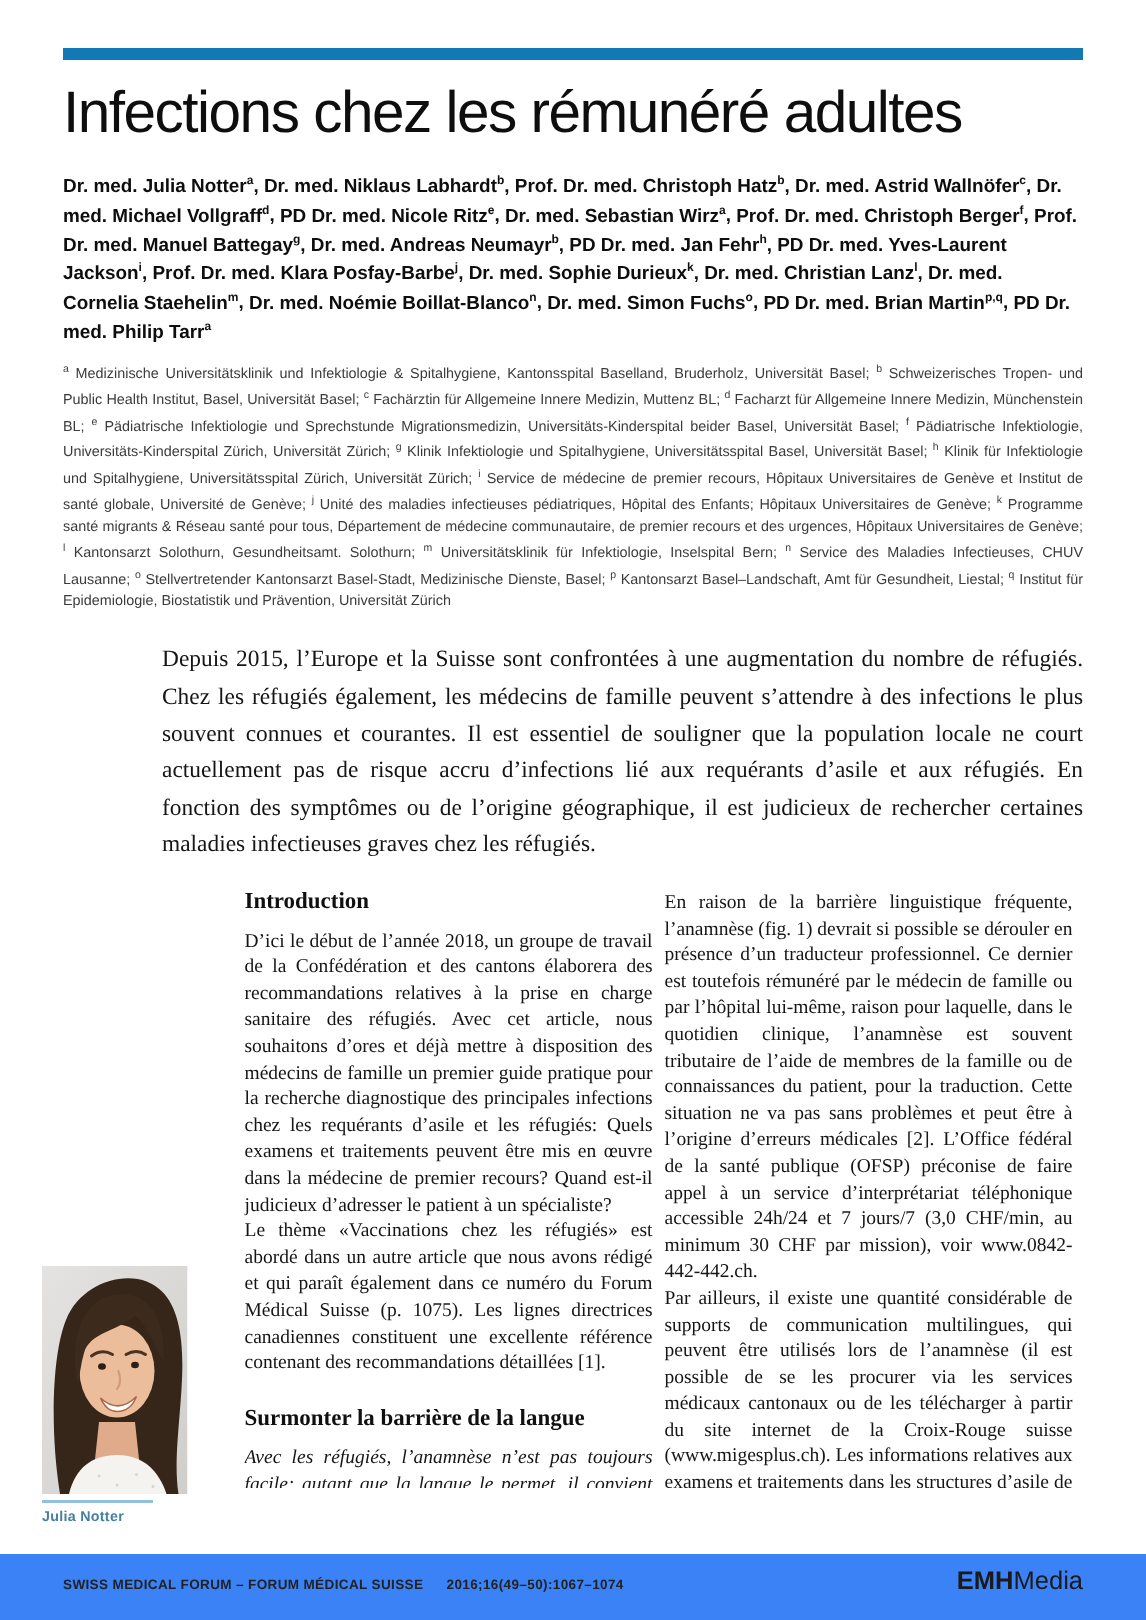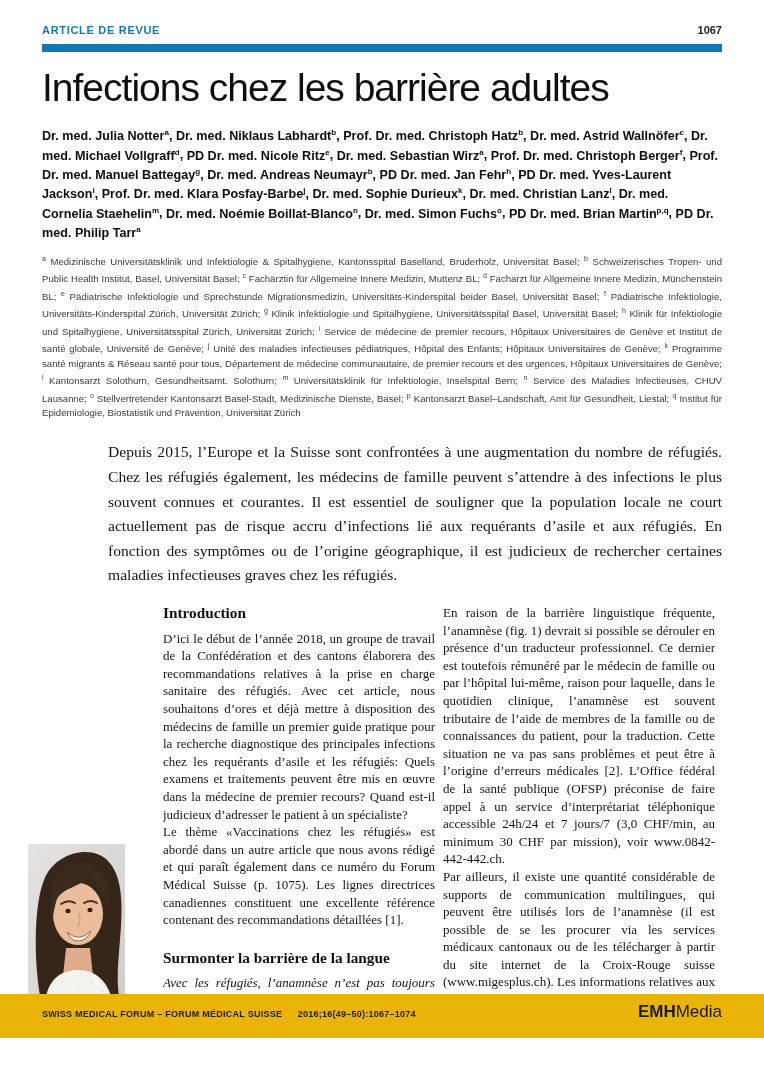--- a/index.html
+++ b/index.html
@@ -37,43 +37,39 @@
   .col h2 { font-family:"Liberation Serif", serif; font-size:15.3px; font-weight:bold;
     margin:0 0 8px; color:#101010; text-align:left; }
   .h2-second { margin-top:20px !important; }
   .italic { font-style:italic; }
 
   .portrait { position:absolute; left:28px; top:844px; width:74px; }
   .portrait svg { display:block; width:97px; height:152px; }
   .capline { height:2px; background:#90c0dc; margin-top:4px; }
   .portrait figcaption { margin-top:4px; color:var(--caption); font-size:9.5px; font-weight:bold; letter-spacing:0.2px; }
 
-  .pagefoot { position:absolute; left:0; right:0; top:994px; height:44px; background:#eab308; z-index:5;
+  .pagefoot { position:absolute; left:0; right:0; top:1036px; height:44px; background:#3b82f6; z-index:5;
     padding:8px 42px 0; display:flex; justify-content:space-between; align-items:baseline;
     font-size:9px; color:#222; }
   .f-journal { font-weight:bold; letter-spacing:0.25px; }
   .f-citation { margin-left:13px; font-weight:bold; letter-spacing:0.25px; }
   .f-pub { font-size:17px; color:#1a1a1a; }
   .f-pub .b { font-weight:bold; }
 </style>
 </head>
 <body>
 
 <div class="page">
 
   <header class="topbar">
-    <div class="kicker-row">
-      <span class="kicker">ARTICLE DE REVUE</span>
-      <span class="pageno">1067</span>
-    </div>
     <div class="blue-bar"></div>
   </header>
 
 
-  <h1 class="title">Infections chez les barrière adultes</h1>
+  <h1 class="title">Infections chez les rémunéré adultes</h1>
 
   <p class="authors"><span>Dr. med. Julia Notter<sup>a</sup></span>, <span>Dr. med. Niklaus Labhardt<sup>b</sup></span>, <span>Prof. Dr. med. Christoph Hatz<sup>b</sup></span>, <span>Dr. med. Astrid Wallnöfer<sup>c</sup></span>, <span>Dr. med. Michael Vollgraff<sup>d</sup></span>, <span>PD Dr. med. Nicole Ritz<sup>e</sup></span>, <span>Dr. med. Sebastian Wirz<sup>a</sup></span>, <span>Prof. Dr. med. Christoph Berger<sup>f</sup></span>, <span>Prof. Dr. med. Manuel Battegay<sup>g</sup></span>, <span>Dr. med. Andreas Neumayr<sup>b</sup></span>, <span>PD Dr. med. Jan Fehr<sup>h</sup></span>, <span>PD Dr. med. Yves-Laurent Jackson<sup>i</sup></span>, <span>Prof. Dr. med. Klara Posfay-Barbe<sup>j</sup></span>, <span>Dr. med. Sophie Durieux<sup>k</sup></span>, <span>Dr. med. Christian Lanz<sup>l</sup></span>, <span>Dr. med. Cornelia Staehelin<sup>m</sup></span>, <span>Dr. med. Noémie Boillat-Blanco<sup>n</sup></span>, <span>Dr. med. Simon Fuchs<sup>o</sup></span>, <span>PD Dr. med. Brian Martin<sup>p,q</sup></span>, <span>PD Dr. med. Philip Tarr<sup>a</sup></span></p>
 
   <p class="affiliations"><sup>a</sup> Medizinische Universitätsklinik und Infektiologie &amp; Spitalhygiene, Kantonsspital Baselland, Bruderholz, Universität Basel; <sup>b</sup> Schweizerisches Tropen- und Public Health Institut, Basel, Universität Basel; <sup>c</sup> Fachärztin für Allgemeine Innere Medizin, Muttenz BL; <sup>d</sup> Facharzt für Allgemeine Innere Medizin, Münchenstein BL; <sup>e</sup> Pädiatrische Infektiologie und Sprechstunde Migrationsmedizin, Universitäts-Kinderspital beider Basel, Universität Basel; <sup>f</sup> Pädiatrische Infektiologie, Universitäts-Kinderspital Zürich, Universität Zürich; <sup>g</sup> Klinik Infektiologie und Spitalhygiene, Universitätsspital Basel, Universität Basel; <sup>h</sup> Klinik für Infektiologie und Spitalhygiene, Universitätsspital Zürich, Universität Zürich; <sup>i</sup> Service de médecine de premier recours, Hôpitaux Universitaires de Genève et Institut de santé globale, Université de Genève; <sup>j</sup> Unité des maladies infectieuses pédiatriques, Hôpital des Enfants; Hôpitaux Universitaires de Genève; <sup>k</sup> Programme santé migrants &amp; Réseau santé pour tous, Département de médecine communautaire, de premier recours et des urgences, Hôpitaux Universitaires de Genève; <sup>l</sup> Kantonsarzt Solothurn, Gesundheitsamt. Solothurn; <sup>m</sup> Universitätsklinik für Infektiologie, Inselspital Bern; <sup>n</sup> Service des Maladies Infectieuses, CHUV Lausanne; <sup>o</sup> Stellvertretender Kantonsarzt Basel-Stadt, Medizinische Dienste, Basel; <sup>p</sup> Kantonsarzt Basel–Landschaft, Amt für Gesundheit, Liestal; <sup>q</sup> Institut für Epidemiologie, Biostatistik und Prävention, Universität Zürich</p>
 
   <p class="lead" lang="fr">Depuis 2015, l’Europe et la Suisse sont confrontées à une augmentation du nombre de réfugiés. Chez les réfugiés également, les médecins de famille peuvent s’attendre à des infections le plus souvent connues et courantes. Il est essentiel de souligner que la population locale ne court actuellement pas de risque accru d’infections lié aux requérants d’asile et aux réfugiés. En fonction des symptômes ou de l’origine géographique, il est judicieux de rechercher certaines maladies infectieuses graves chez les réfugiés.</p>
 
   <div class="columns">
     <div class="col">
       <h2>Introduction</h2>

